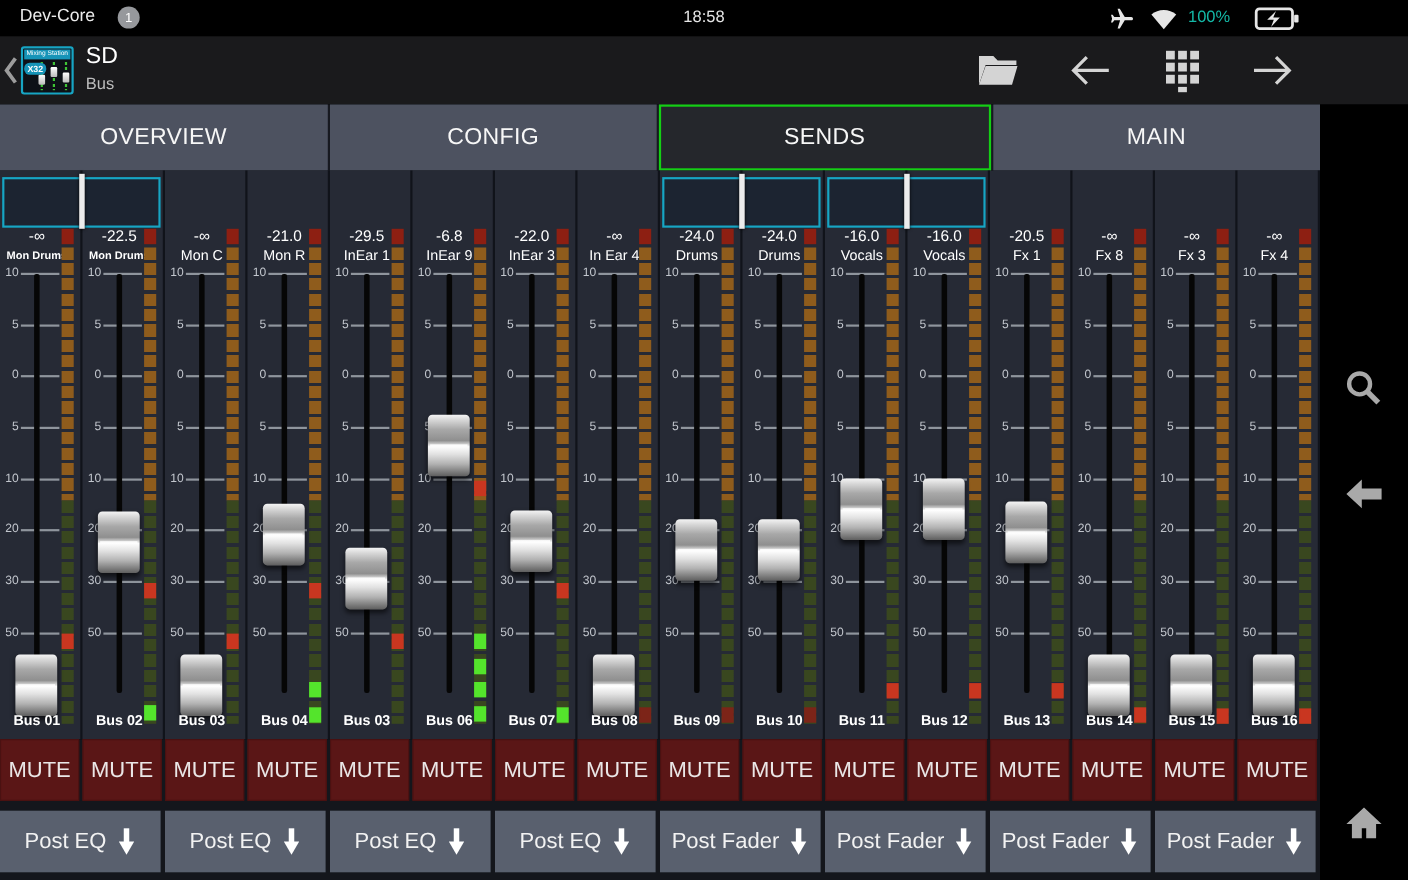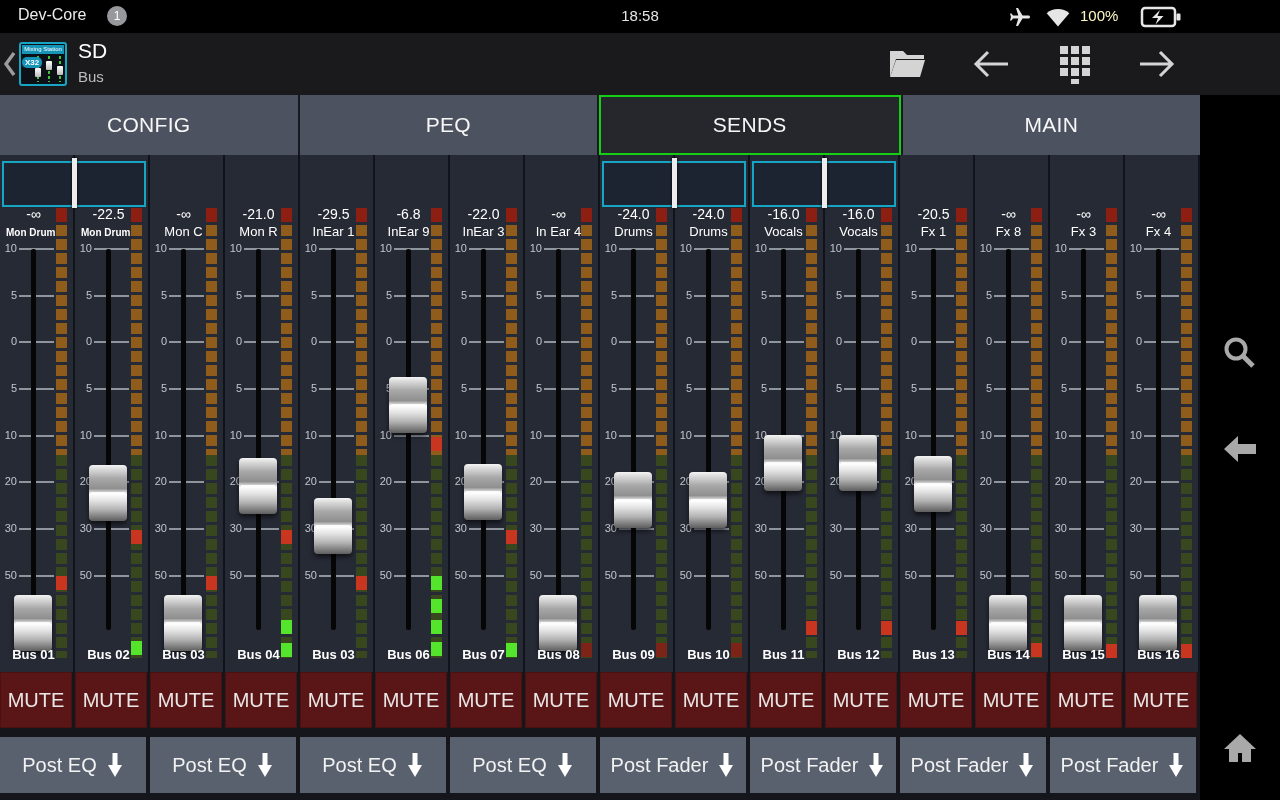--- a/index.html
+++ b/index.html
@@ -6,21 +6,21 @@
   body{width:1280px;height:800px;background:#000;position:relative;overflow:hidden;
        font-family:"Liberation Sans","DejaVu Sans",sans-serif;-webkit-font-smoothing:antialiased;}
   .abs{position:absolute;}
 
   
   .statusbar{position:absolute;top:0;left:0;width:1260px;height:33px;background:#000;}
   .device{position:absolute;left:18px;top:6px;font-size:16px;color:#ececec;}
   .badge{position:absolute;left:107px;top:6px;width:20px;height:20px;border-radius:50%;
          background:#96989c;color:#fff;font-size:12px;text-align:center;line-height:20px;}
   .time{position:absolute;left:0;width:1280px;text-align:center;top:7px;font-size:15px;color:#e6e6e6;}
-  .bat-pct{position:absolute;left:1080px;top:7px;font-size:15px;color:#fef9c3;}
+  .bat-pct{position:absolute;left:1080px;top:7px;font-size:15px;color:#14b8a6;}
 
   
   .appbar{position:absolute;top:33px;left:0;width:1280px;height:62px;background:#1a1a1c;}
   .chev{position:absolute;left:3px;top:18px;}
   .appicon{position:absolute;left:19px;top:9px;width:44px;height:40px;border:2px solid #17a5c4;
            border-radius:3px;background:#0d1117;overflow:hidden;}
   .appicon .band{position:absolute;top:1px;left:1px;right:1px;height:9px;background:#1694b8;
            color:#fff;font-size:6px;line-height:9px;text-align:center;white-space:nowrap;overflow:hidden;}
   .appicon .x32{position:absolute;left:1px;top:13px;background:#1694b8;color:#fff;font-size:8px;
            font-weight:bold;padding:1px 3px;border-radius:5px;}
@@ -138,22 +138,22 @@
         <rect x="12" y="33" width="8" height="5"></rect>
       </g>
     </svg>
   </div>
   <svg class="hicon" style="left:1138px;top:16px" width="38" height="30" viewBox="0 0 38 30">
     <path d="M2 15h32 M22 3l12 12-12 12" fill="none" stroke="#d4d4d4" stroke-width="3"></path>
   </svg>
 </div>
 
 <div class="tabbar">
+    <div class="tab">OVERVIEW</div>
     <div class="tab">CONFIG</div>
-    <div class="tab">PEQ</div>
     <div class="tab selected">SENDS</div>
     <div class="tab">MAIN</div>
   </div>
 
 <div class="channels">
   <div class="strip">
     <div class="db">-∞</div>
     <div class="chname small">Mon Drums</div>
     <div class="scale">
         <div class="tick-label" style="top: 87px;">10</div>

